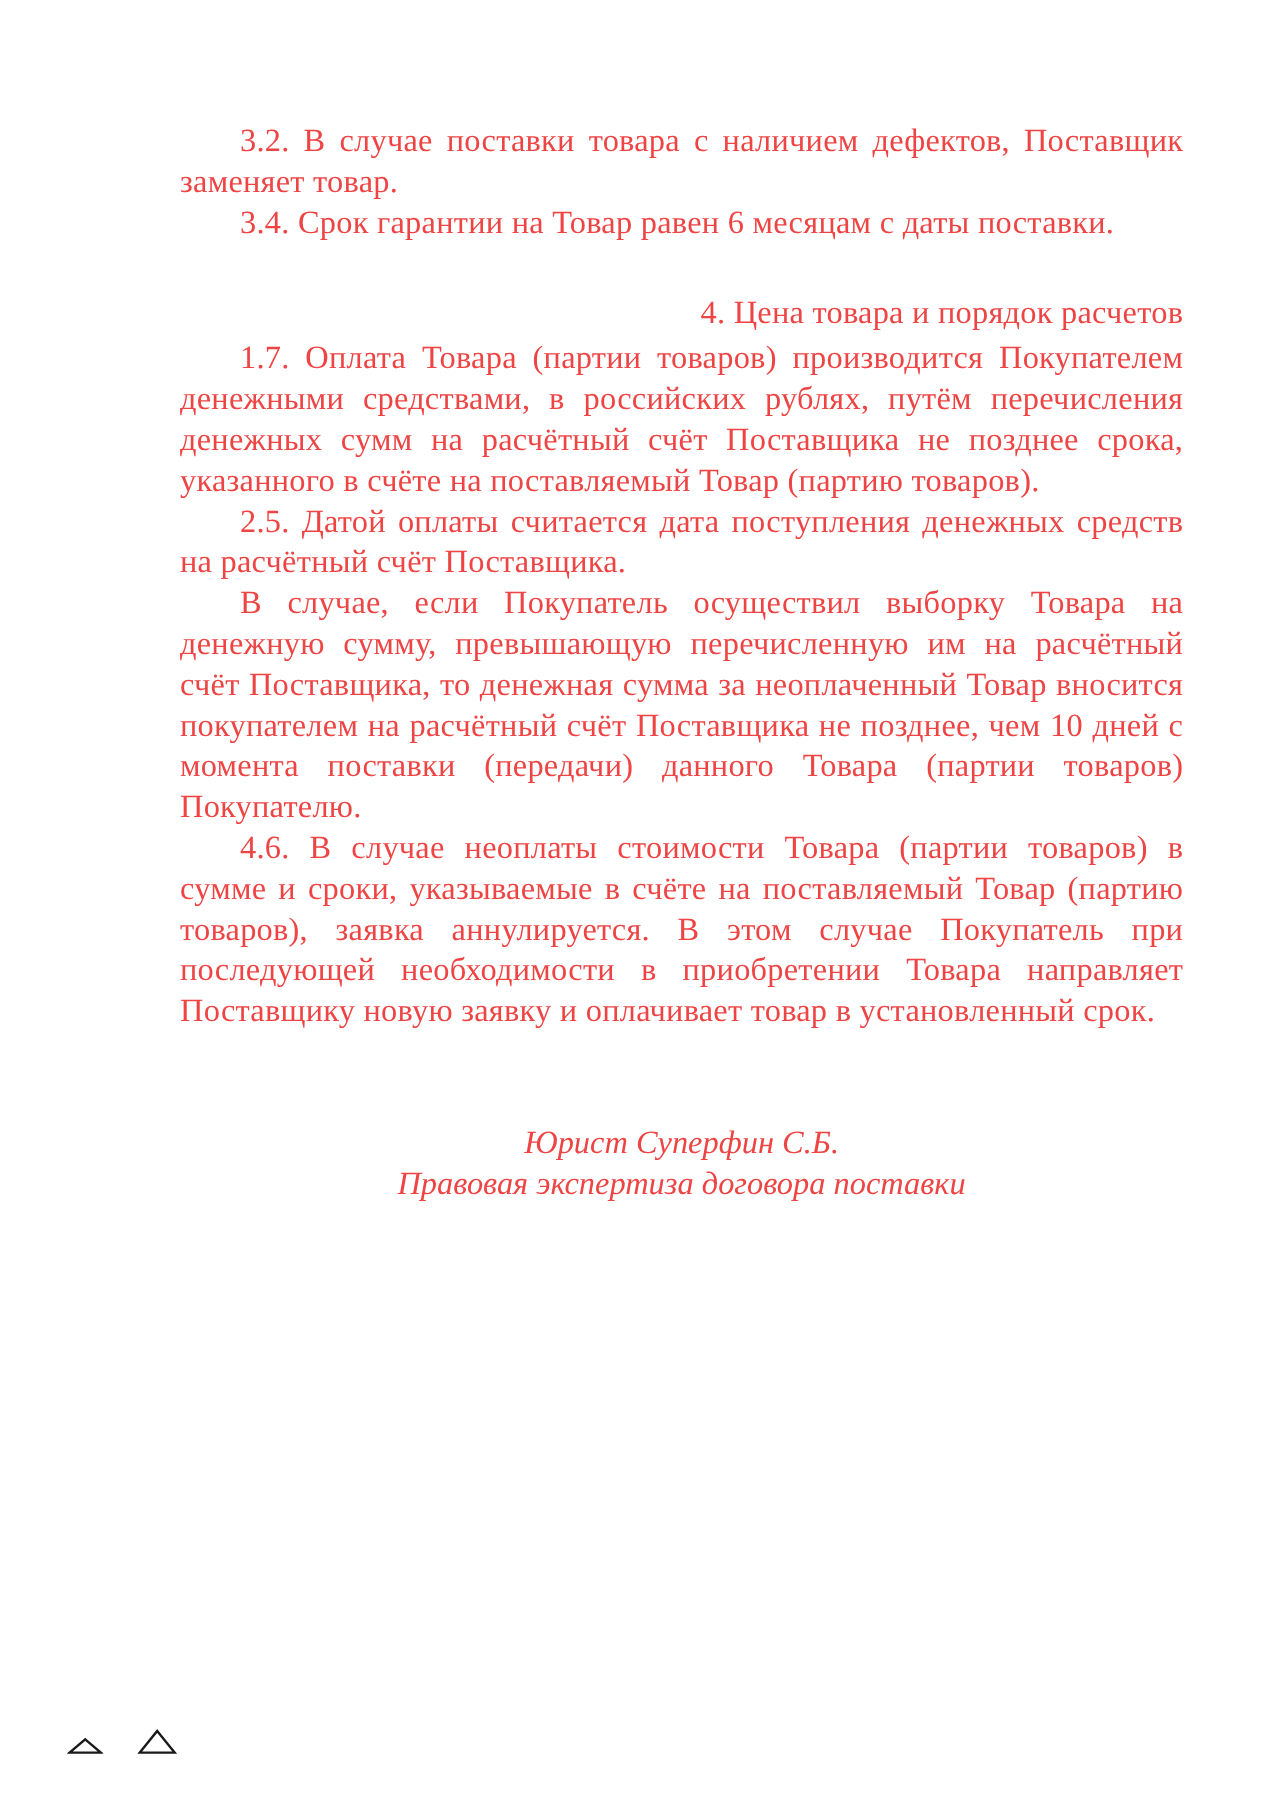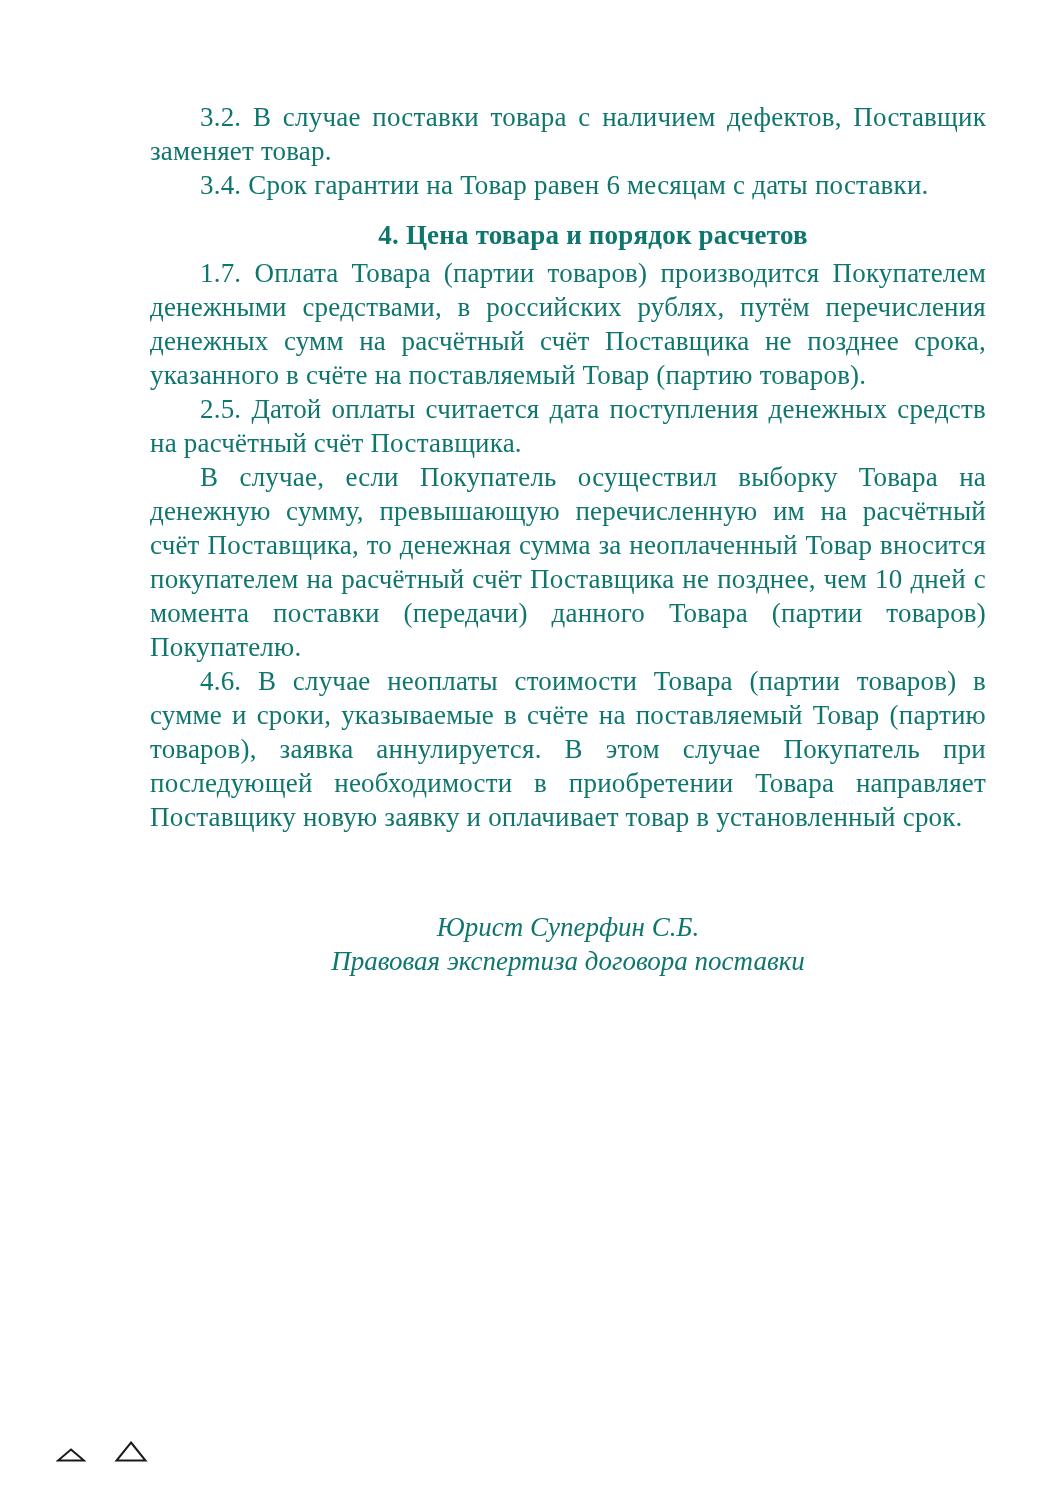--- a/index.html
+++ b/index.html
@@ -1,43 +1,43 @@
 <!DOCTYPE html>
 <html lang="ru"><head>
 <meta charset="utf-8">
 <style>
   html, body { margin: 0; padding: 0; background: #ffffff; }
   .page {
     position: relative;
     width: 1061px;
     height: 1500px;
     background: #ffffff;
-    color: #0f766e;
+    color: #ef4444;
     font-family: "Liberation Serif", "DejaVu Serif", serif;
     overflow: hidden;
   }
   .content {
     position: absolute;
     left: 150px;
     top: 100px;
     width: 836px;
     font-size: 27px;
     line-height: 34px;
     text-align: justify;
   }
   .para {
     margin: 0;
     text-indent: 50px;
     letter-spacing: 0.2px;
   }
   .heading {
-    margin: 16px 0 4px 0;
+    margin: 41px 0 4px 0;
     text-indent: 50px;
-    font-weight: bold;
-    text-align: center;
+    font-weight: normal;
+    text-align: right;
   }
   .signature {
     margin-top: 76px;
     text-align: center;
     text-indent: 0;
     font-style: italic;
   }
   .signature p { margin: 0; text-indent: 0; }
   .corner-mark {
     position: absolute;

